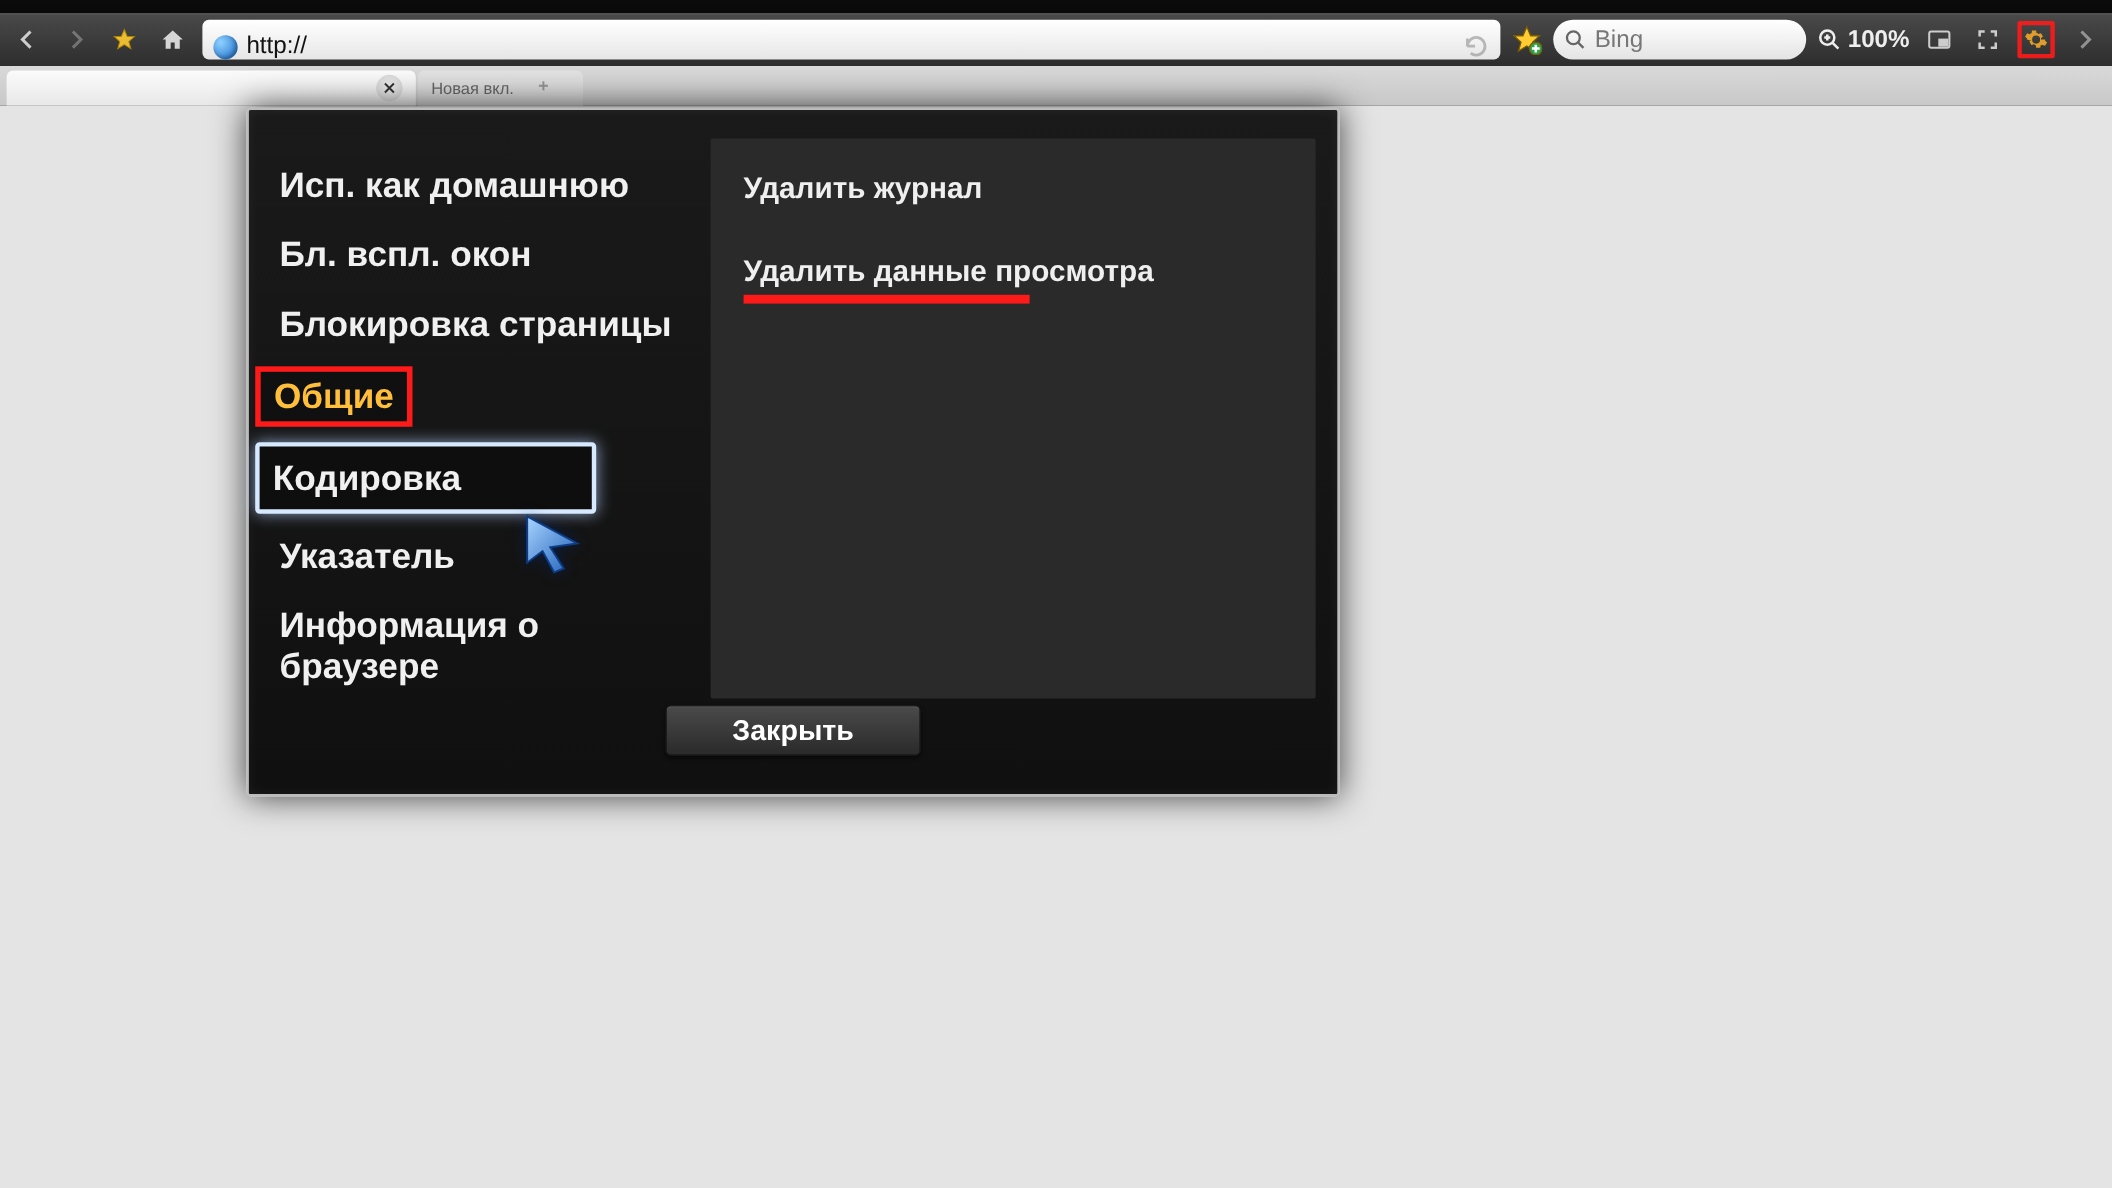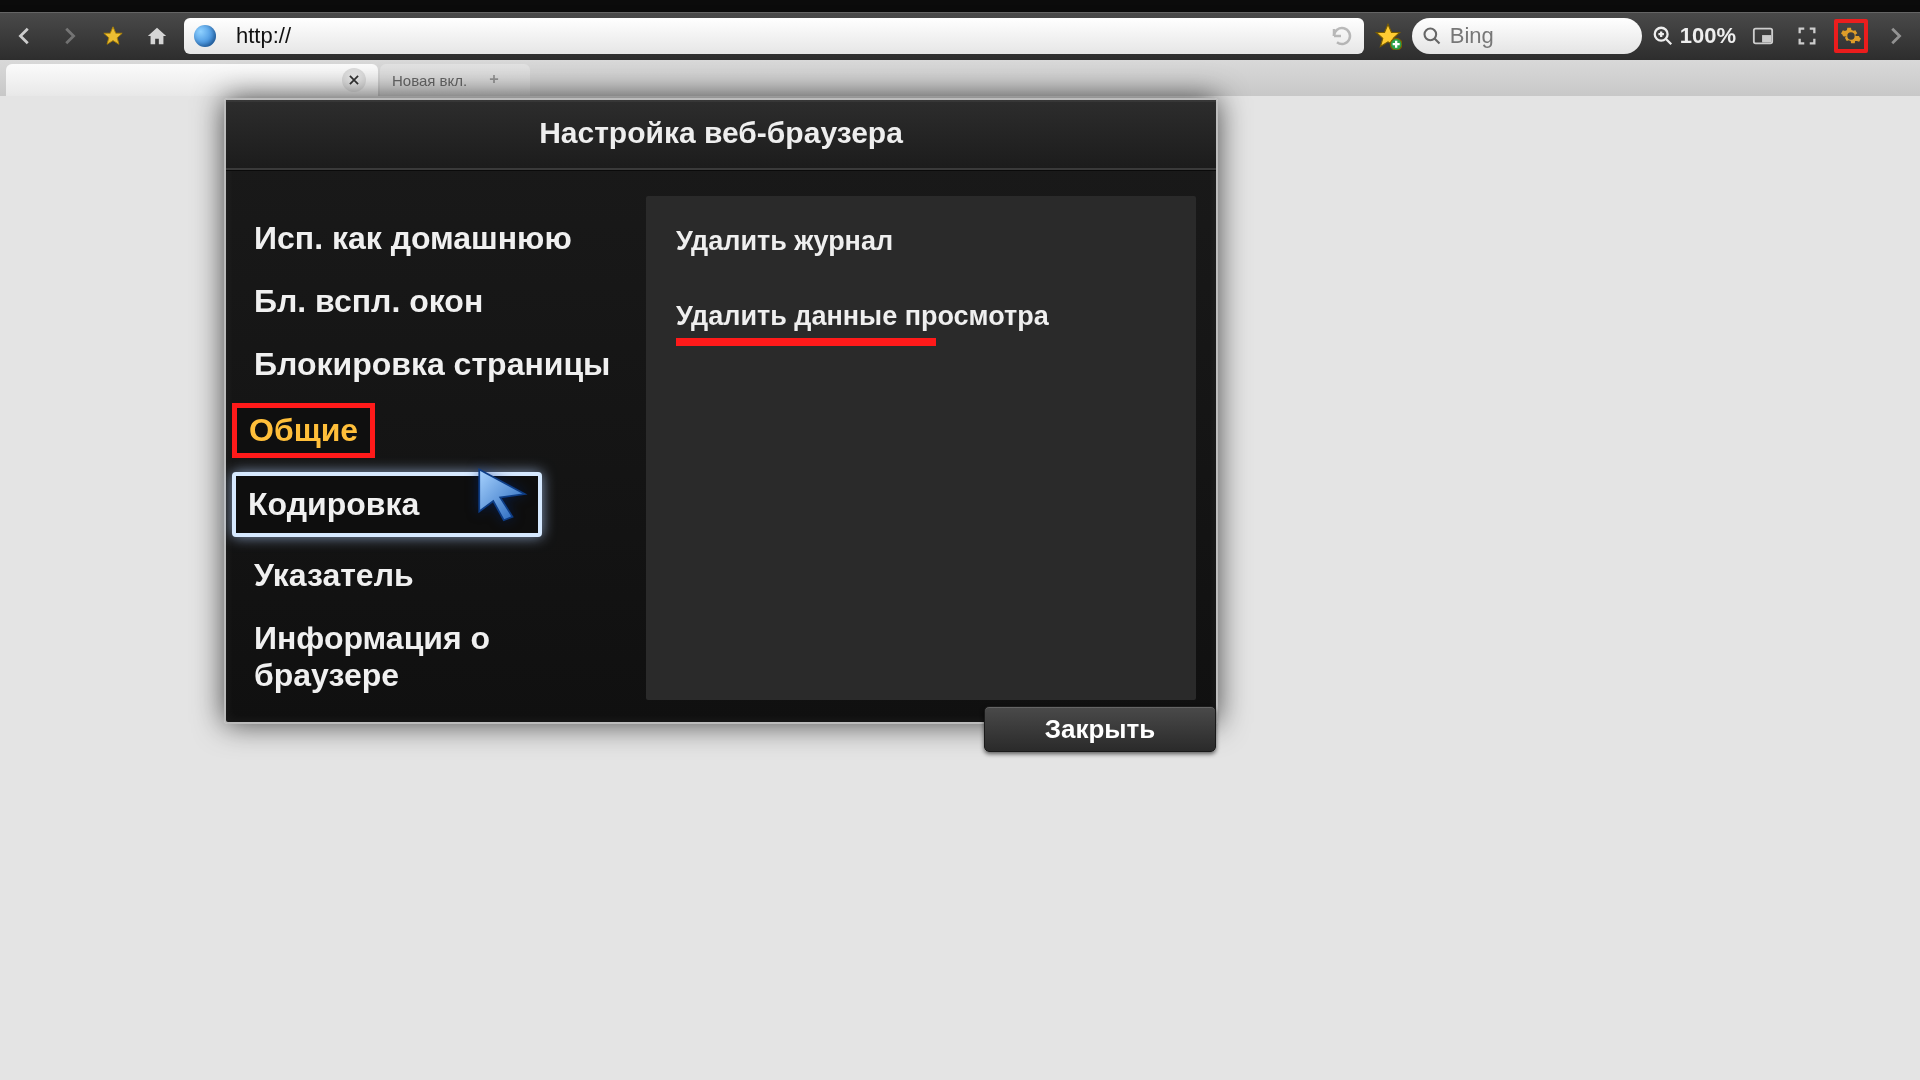--- a/index.html
+++ b/index.html
@@ -42,24 +42,24 @@
     color: #eee;
     opacity: .9;
   }
   .tb-btn svg { width: 22px; height: 22px; }
   .url-bar {
     flex: 1 1 auto;
     height: 36px;
     background: linear-gradient(#fff, #e6e6e6);
     border-radius: 6px;
     display: flex;
-    align-items: center;
+    align-items: flex-end;
     padding: 0 10px;
     color: #222;
-    gap: 20px;
+    gap: 8px;
     min-width: 300px;
   }
   .url-bar .globe {
     width: 22px; height: 22px; border-radius: 50%;
     background: radial-gradient(circle at 30% 30%, #8fd1ff, #1469c8);
     box-shadow: inset -2px -2px 4px rgba(0,0,0,.3);
   }
   .url-bar .url-text {
     flex: 1 1 auto;
     font-size: 22px;
@@ -211,21 +211,21 @@
     color: #efefef;
   }
   .red-underline {
     height: 8px;
     width: 260px;
     background: #ff1a1a;
     margin-top: -38px;
   }
   .modal-footer {
     display: flex;
-    justify-content: flex-end;
+    justify-content: center;
     padding-bottom: 35px;
     margin-top: -4px;
   }
   .close-btn {
     width: 232px;
     height: 46px;
     background: linear-gradient(#4a4a4a, #2a2a2a);
     border: 1px solid #1a1a1a;
     border-radius: 5px;
     color: #fff;
@@ -350,21 +350,20 @@
         <svg viewBox="0 0 24 24" width="14" height="14" stroke="#666" stroke-width="3">
             <path d="M12 5v14M5 12h14"></path>
           </svg>
       </span>
     </div>
   </div>
 
   <div class="page-bg"></div>
 
   <div class="modal">
-    <div class="modal-title">Настройка веб-браузера</div>
 
     <div class="modal-body">
       <div class="left-col">
         <div class="menu-item">Исп. как домашнюю</div>
         <div class="menu-item">Бл. вспл. окон</div>
         <div class="menu-item">Блокировка страницы</div>
         <div class="menu-item red-box">Общие</div>
         <div class="menu-item selected">Кодировка</div>
         <div class="menu-item">Указатель</div>
         <div class="menu-item">Информация о браузере</div>

